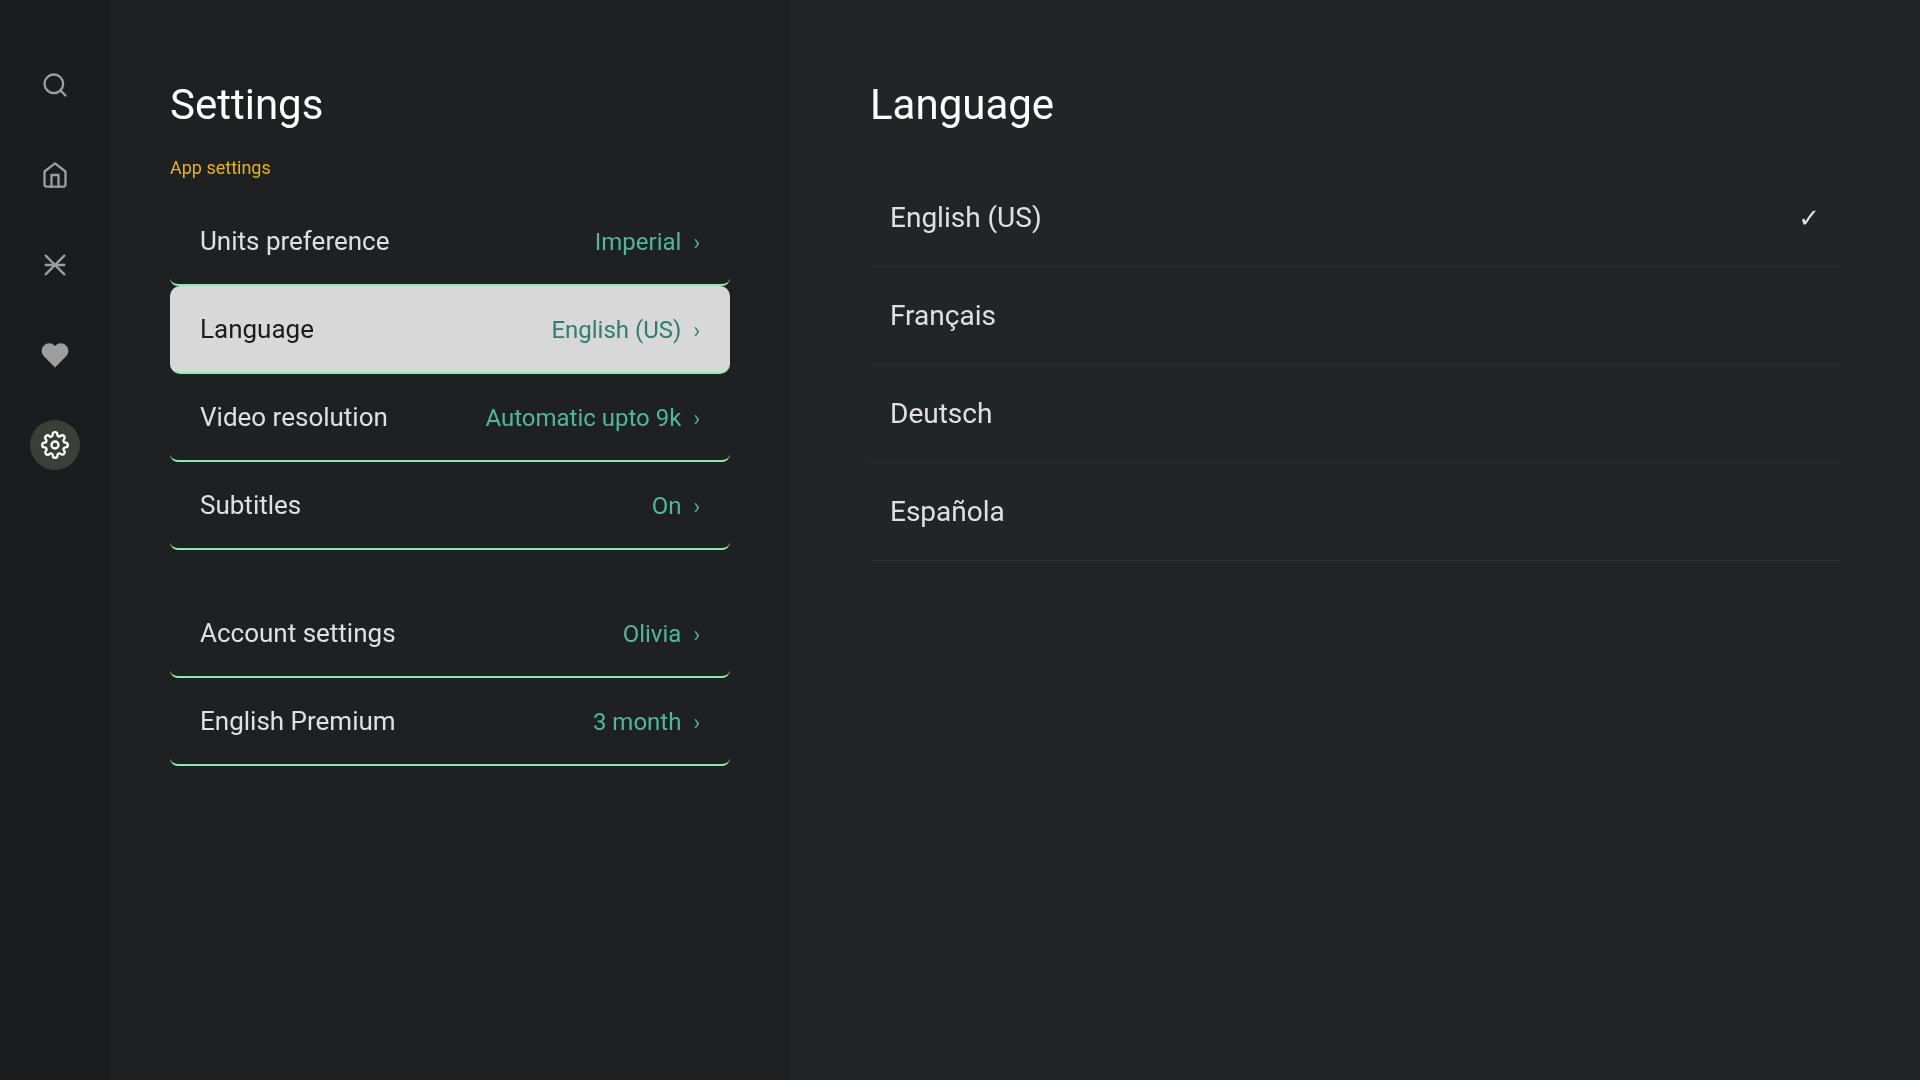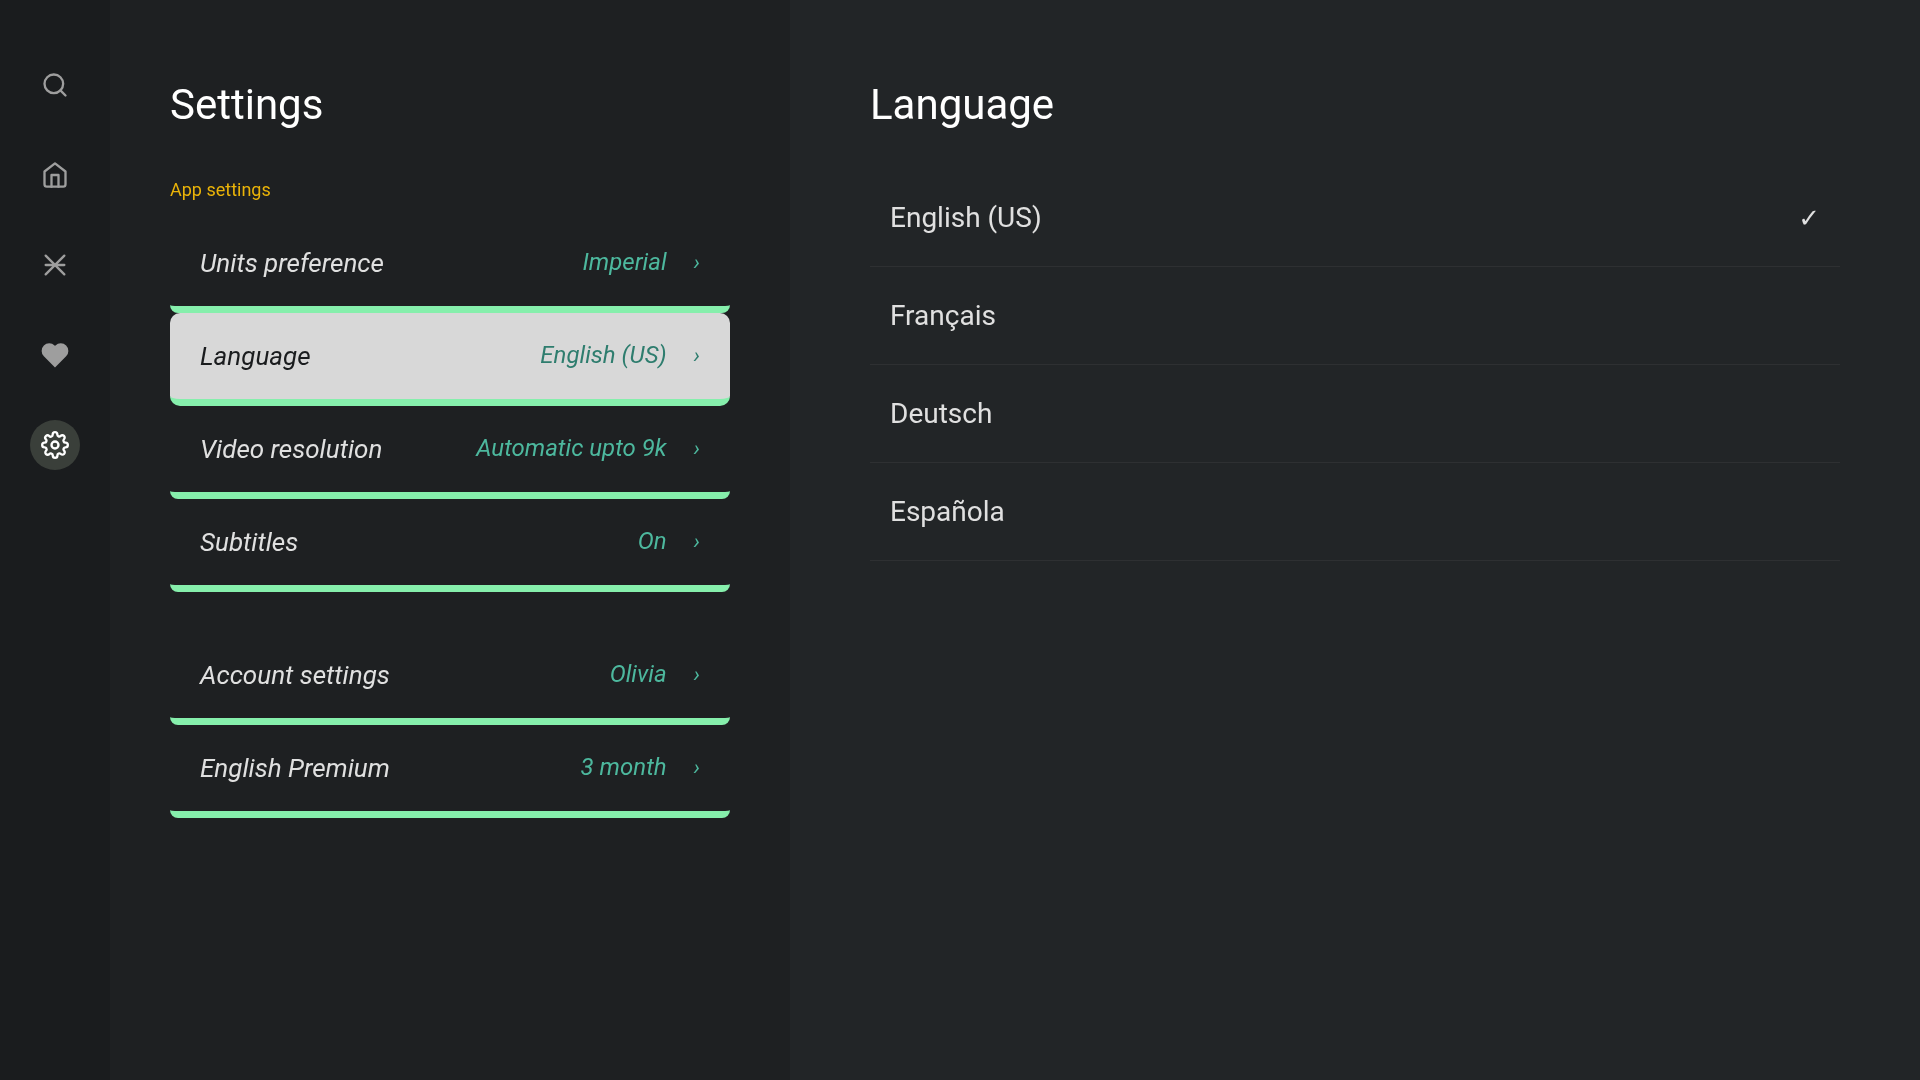--- a/index.html
+++ b/index.html
@@ -50,44 +50,43 @@
       height: 100%;
       background-color: #1e2022;
       padding: 80px 60px;
       flex-shrink: 0;
     }
 
     .page-title {
       font-size: 42px;
       font-weight: 400;
       color: #ffffff;
-      margin-bottom: 50px;
+      margin-bottom: 28px;
     }
 
     .section-label {
       font-size: 18px;
       color: #eab308;
       margin-bottom: 20px;
     }
 
     .settings-list {
       display: flex;
       flex-direction: column;
       gap: 0;
     }
 
     .settings-item {
       display: flex;
-      align-items: flex-start;
+      align-items: flex-end;
       justify-content: space-between;
       padding: 28px 30px;
-      border-bottom: 7px solid #86efac;
+      border-bottom: 2px solid #86efac;
       cursor: pointer;
       border-radius: 8px;
-      font-style: italic;
     }
 
     .settings-item.active {
       background-color: #d8d8d8;
       border-radius: 10px;
     }
 
     .settings-item.active .item-label {
       color: #1a1c1e;
     }
@@ -102,21 +101,21 @@
 
     .item-label {
       font-size: 26px;
       font-weight: 400;
       color: #e0e0e0;
     }
 
     .item-right {
       display: flex;
       align-items: center;
-      gap: 27px;
+      gap: 12px;
     }
 
     .item-value {
       font-size: 24px;
       color: #4db89e;
     }
 
     .chevron {
       font-size: 22px;
       color: #4db89e;

